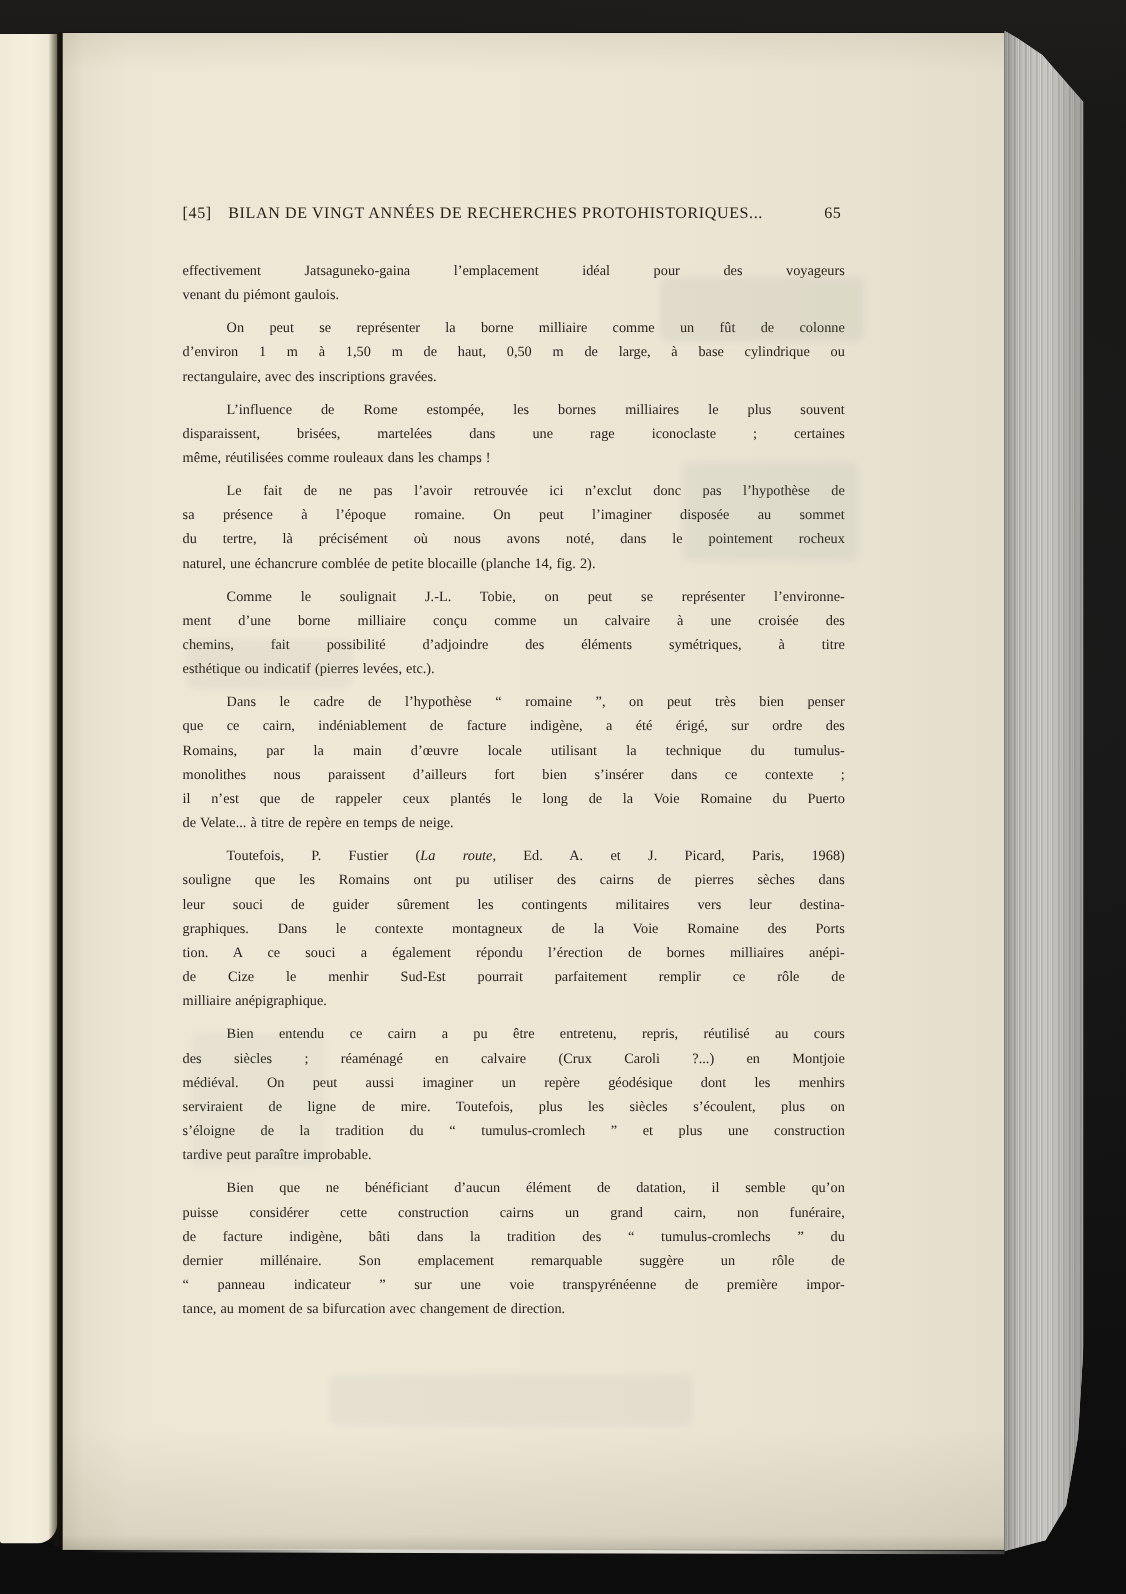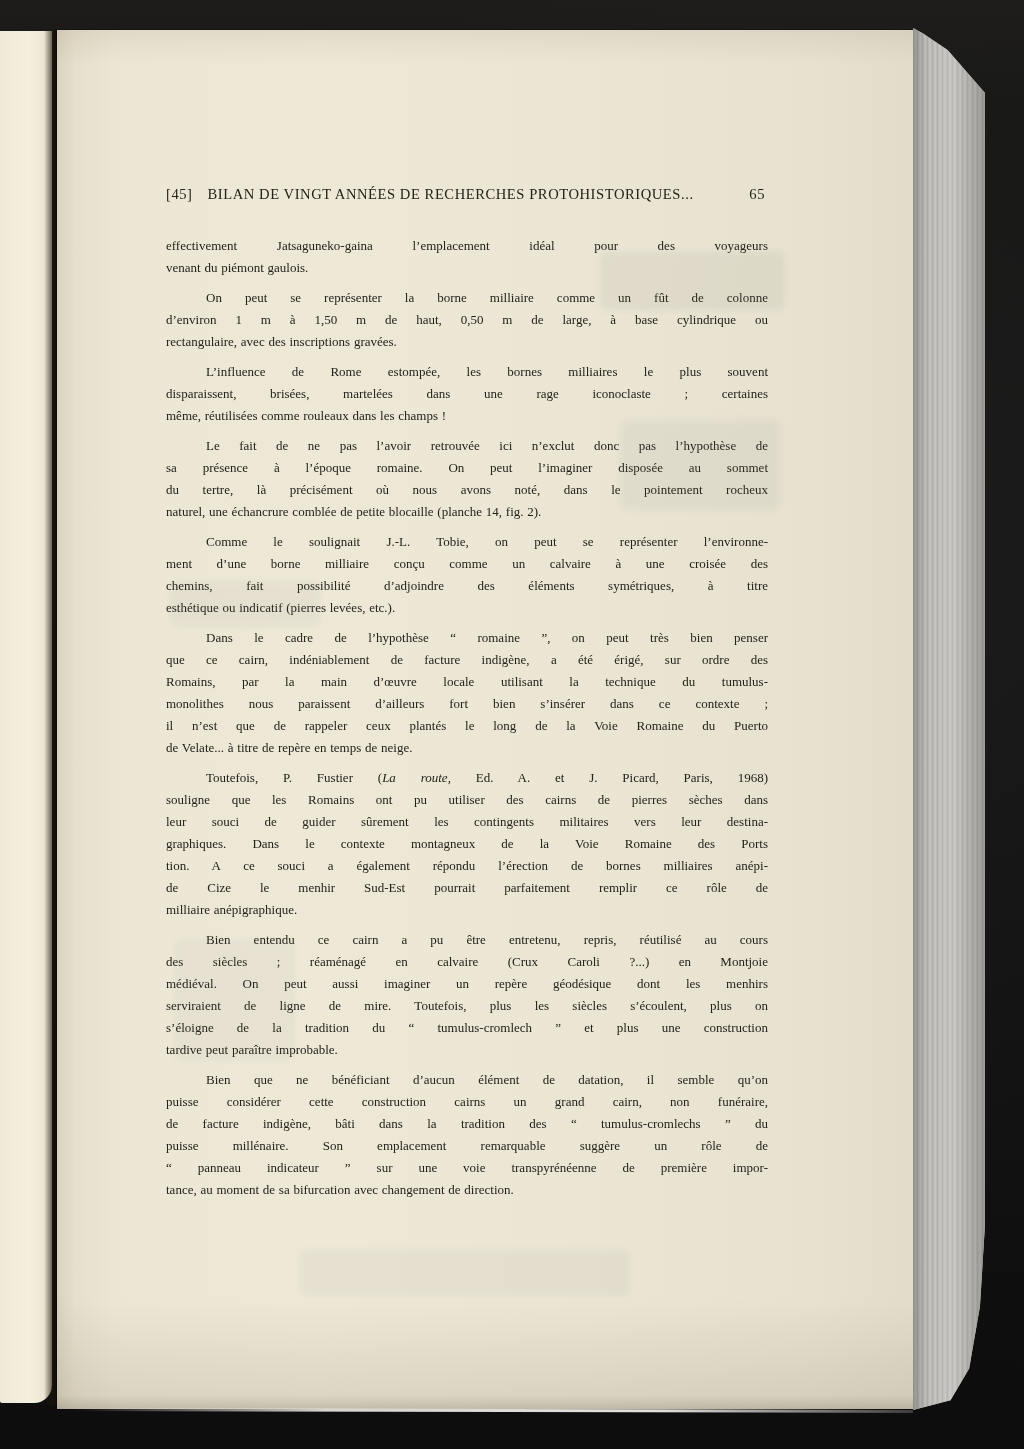--- a/index.html
+++ b/index.html
@@ -185,21 +185,21 @@
             <div class="line"><span>des siècles ; réaménagé en calvaire (Crux Caroli ?...) en Montjoie</span></div>
             <div class="line"><span>médiéval. On peut aussi imaginer un repère géodésique dont les menhirs</span></div>
             <div class="line"><span>serviraient de ligne de mire. Toutefois, plus les siècles s’écoulent, plus on</span></div>
             <div class="line"><span>s’éloigne de la tradition du “ tumulus-cromlech ” et plus une construction</span></div>
             <div class="line last"><span>tardive peut paraître improbable.</span></div>
           </div>
           <div class="para indent">
             <div class="line"><span>Bien que ne bénéficiant d’aucun élément de datation, il semble qu’on</span></div>
             <div class="line"><span>puisse considérer cette construction cairns un grand cairn, non funéraire,</span></div>
             <div class="line"><span>de facture indigène, bâti dans la tradition des “ tumulus-cromlechs ” du</span></div>
-            <div class="line"><span>puisse millénaire. Son emplacement remarquable suggère un rôle de</span></div>
+            <div class="line"><span>dernier millénaire. Son emplacement remarquable suggère un rôle de</span></div>
             <div class="line"><span>“ panneau indicateur ” sur une voie transpyrénéenne de première impor-</span></div>
             <div class="line last"><span>tance, au moment de sa bifurcation avec changement de direction.</span></div>
           </div>
         </div>
     </div>
   </div>
 
   <div class="fore-edge"></div>
 
   <div class="showthrough st1"></div>

